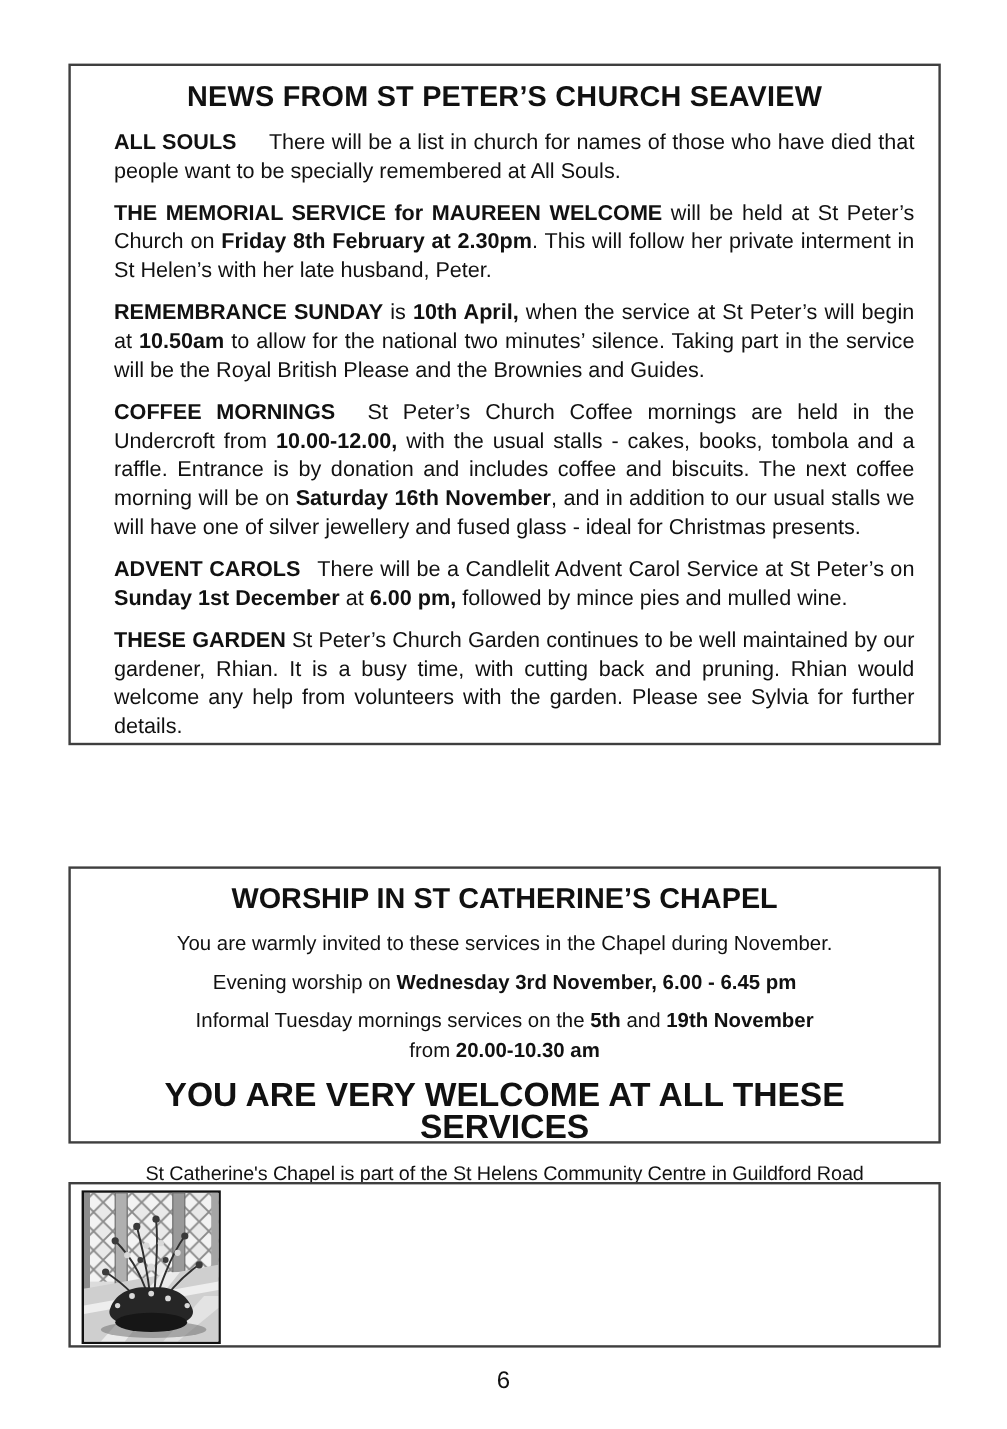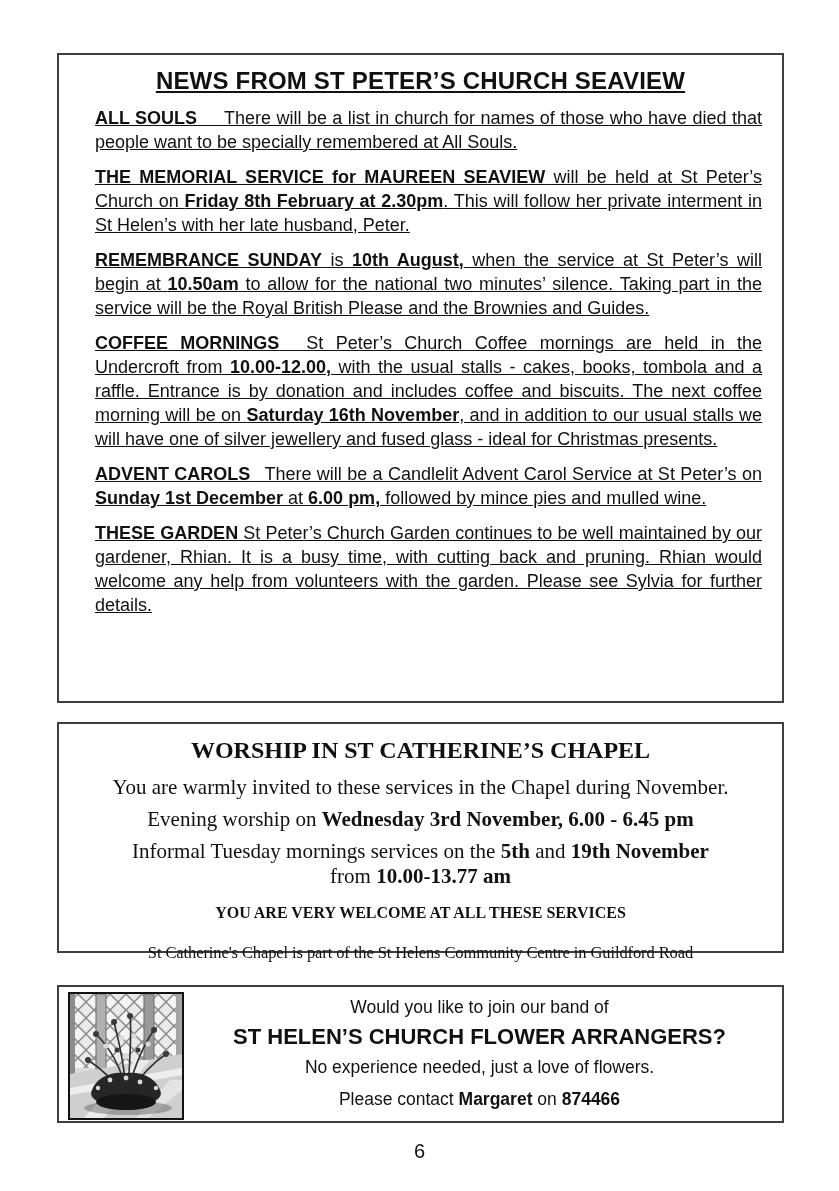--- a/index.html
+++ b/index.html
@@ -13,37 +13,37 @@
   }
   .page { position:absolute; inset:0; }
 
   .box {
     position:absolute; left:57px; width:727px;
     border:2px solid #3f3f3f; background:#ffffff;
     box-sizing:border-box;
   }
 
   
-  .news { top:53px; height:650px; padding:8px 20px 12px 20px;text-decoration:underline; }
+  .news { top:53px; height:568px; padding:8px 20px 12px 20px; }
   .news h1 {
     font-size:24px; line-height:28px; font-weight:bold;
     text-align:center; margin:4px 0 11px 0; letter-spacing:0.2px;
   }
   .news p {
     font-size:18px; line-height:24px;
     text-align:justify; margin:0 0 11px 16px;
   }
 
   
-  .worship { top:722px; height:231px; padding:8px 18px 0 18px; text-align:center;font-family:Liberation Serif, serif; }
+  .worship { top:722px; height:231px; padding:8px 18px 0 18px; text-align:center; }
   .worship h2 { font-size:24px; line-height:28px; font-weight:bold; margin:4px 0 12px 0; }
-  .worship p  { font-size:21px; line-height:22px; margin:0 0 10px 0; }
+  .worship p  { font-size:17px; line-height:22px; margin:0 0 10px 0; }
   .worship p.tight  { margin:0; }
   .worship p.cont   { margin:3px 0 0 0; }
-  .worship .welcome { font-size:16px; line-height:26px; font-weight:bold; margin:13px 0 10px 0; }
+  .worship .welcome { font-size:28px; line-height:26px; font-weight:bold; margin:13px 0 10px 0; }
   .worship .wfooter { font-size:16.5px; line-height:21px; margin:16px; letter-spacing:-0.1px; }
 
   
   .flowers { top:985px; height:138px; }
   .photo-frame {
     position:absolute; left:9px; top:5px;
     width:112px; height:124px;
     border:2px solid #111; box-sizing:content-box; display:block;
   }
   .photo-frame svg { display:block; }
@@ -61,33 +61,33 @@
   b { font-weight:bold; }
 </style>
 </head>
 <body>
 
 <div class="page">
 
   <section class="box news">
     <h1>NEWS FROM ST PETER’S CHURCH SEAVIEW</h1>
     <p><b>ALL SOULS</b><span>  There will be a list in church for names of those who have died that people want to be specially remembered at All Souls.</span></p>
-    <p><b>THE MEMORIAL SERVICE for MAUREEN SEAVIEW</b><span> will be held at St Peter’s Church on </span><b>Friday 8th February at 2.30pm</b><span>. This will follow her private interment in St Helen’s with her late husband, Peter.</span></p>
-    <p><b>REMEMBRANCE SUNDAY</b><span> is </span><b>10th August,</b><span> when the service at St Peter’s will begin at </span><b>10.50am</b><span> to allow for the national two minutes’ silence. Taking part in the service will be the Royal British Please and the Brownies and Guides.</span></p>
+    <p><b>THE MEMORIAL SERVICE for MAUREEN WELCOME</b><span> will be held at St Peter’s Church on </span><b>Friday 8th February at 2.30pm</b><span>. This will follow her private interment in St Helen’s with her late husband, Peter.</span></p>
+    <p><b>REMEMBRANCE SUNDAY</b><span> is </span><b>10th April,</b><span> when the service at St Peter’s will begin at </span><b>10.50am</b><span> to allow for the national two minutes’ silence. Taking part in the service will be the Royal British Please and the Brownies and Guides.</span></p>
     <p><b>COFFEE MORNINGS</b><span>  St Peter’s Church Coffee mornings are held in the Undercroft from </span><b>10.00-12.00,</b><span> with the usual stalls - cakes, books, tombola and a raffle. Entrance is by donation and includes coffee and biscuits. The next coffee morning will be on </span><b>Saturday 16th November</b><span>, and in addition to our usual stalls we will have one of silver jewellery and fused glass - ideal for Christmas presents.</span></p>
     <p><b>ADVENT CAROLS</b><span>  There will be a Candlelit Advent Carol Service at St Peter’s on </span><b>Sunday 1st December</b><span> at </span><b>6.00 pm,</b><span> followed by mince pies and mulled wine.</span></p>
     <p><b>THESE GARDEN</b><span> St Peter’s Church Garden continues to be well maintained by our gardener, Rhian. It is a busy time, with cutting back and pruning. Rhian would welcome any help from volunteers with the garden. Please see Sylvia for further details.</span></p>
   </section>
 
   <section class="box worship">
     <h2>WORSHIP IN ST CATHERINE’S CHAPEL</h2>
     <p><span>You are warmly invited to these services in the Chapel during November.</span></p>
     <p><span>Evening worship on </span><b>Wednesday 3rd November, 6.00 - 6.45 pm</b></p>
     <p class="tight"><span>Informal Tuesday mornings services on the </span><b>5th</b><span> and </span><b>19th November</b></p>
-    <p class="cont"><span>from </span><b>10.00-13.77 am</b></p>
+    <p class="cont"><span>from </span><b>20.00-10.30 am</b></p>
     <p class="welcome">YOU ARE VERY WELCOME AT ALL THESE SERVICES</p>
     <p class="wfooter">St Catherine's Chapel is part of the St Helens Community Centre in Guildford Road</p>
   </section>
 
   <section class="box flowers">
     <span class="photo-frame">
       <svg width="112" height="124" viewBox="0 0 112 124">
         <defs>
           <pattern id="lattice" width="16" height="16" patternUnits="userSpaceOnUse">
             <rect width="16" height="16" fill="#e9e9e9"></rect>
@@ -138,23 +138,17 @@
             <circle cx="56" cy="62" r="3"></circle>
               <circle cx="40" cy="86" r="2.4"></circle>
             <circle cx="70" cy="88" r="2.4"></circle>
               <circle cx="56" cy="84" r="2.4"></circle>
             <circle cx="28" cy="94" r="2.2"></circle>
               <circle cx="86" cy="94" r="2.2"></circle>
           </g>
         </g>
       </svg>
     </span>
-    <div class="ftext">
-      <p class="fintro">Would you like to join our band of</p>
-      <h2>ST HELEN’S CHURCH FLOWER ARRANGERS?</h2>
-      <p class="fnote">No experience needed, just a love of flowers.</p>
-      <p class="fcontact"><span>Please contact </span><b>Margaret</b><span> on </span><b>874466</b></p>
-    </div>
   </section>
 
   <div class="page-number">6</div>
 
 </div>
 
 </body></html>

